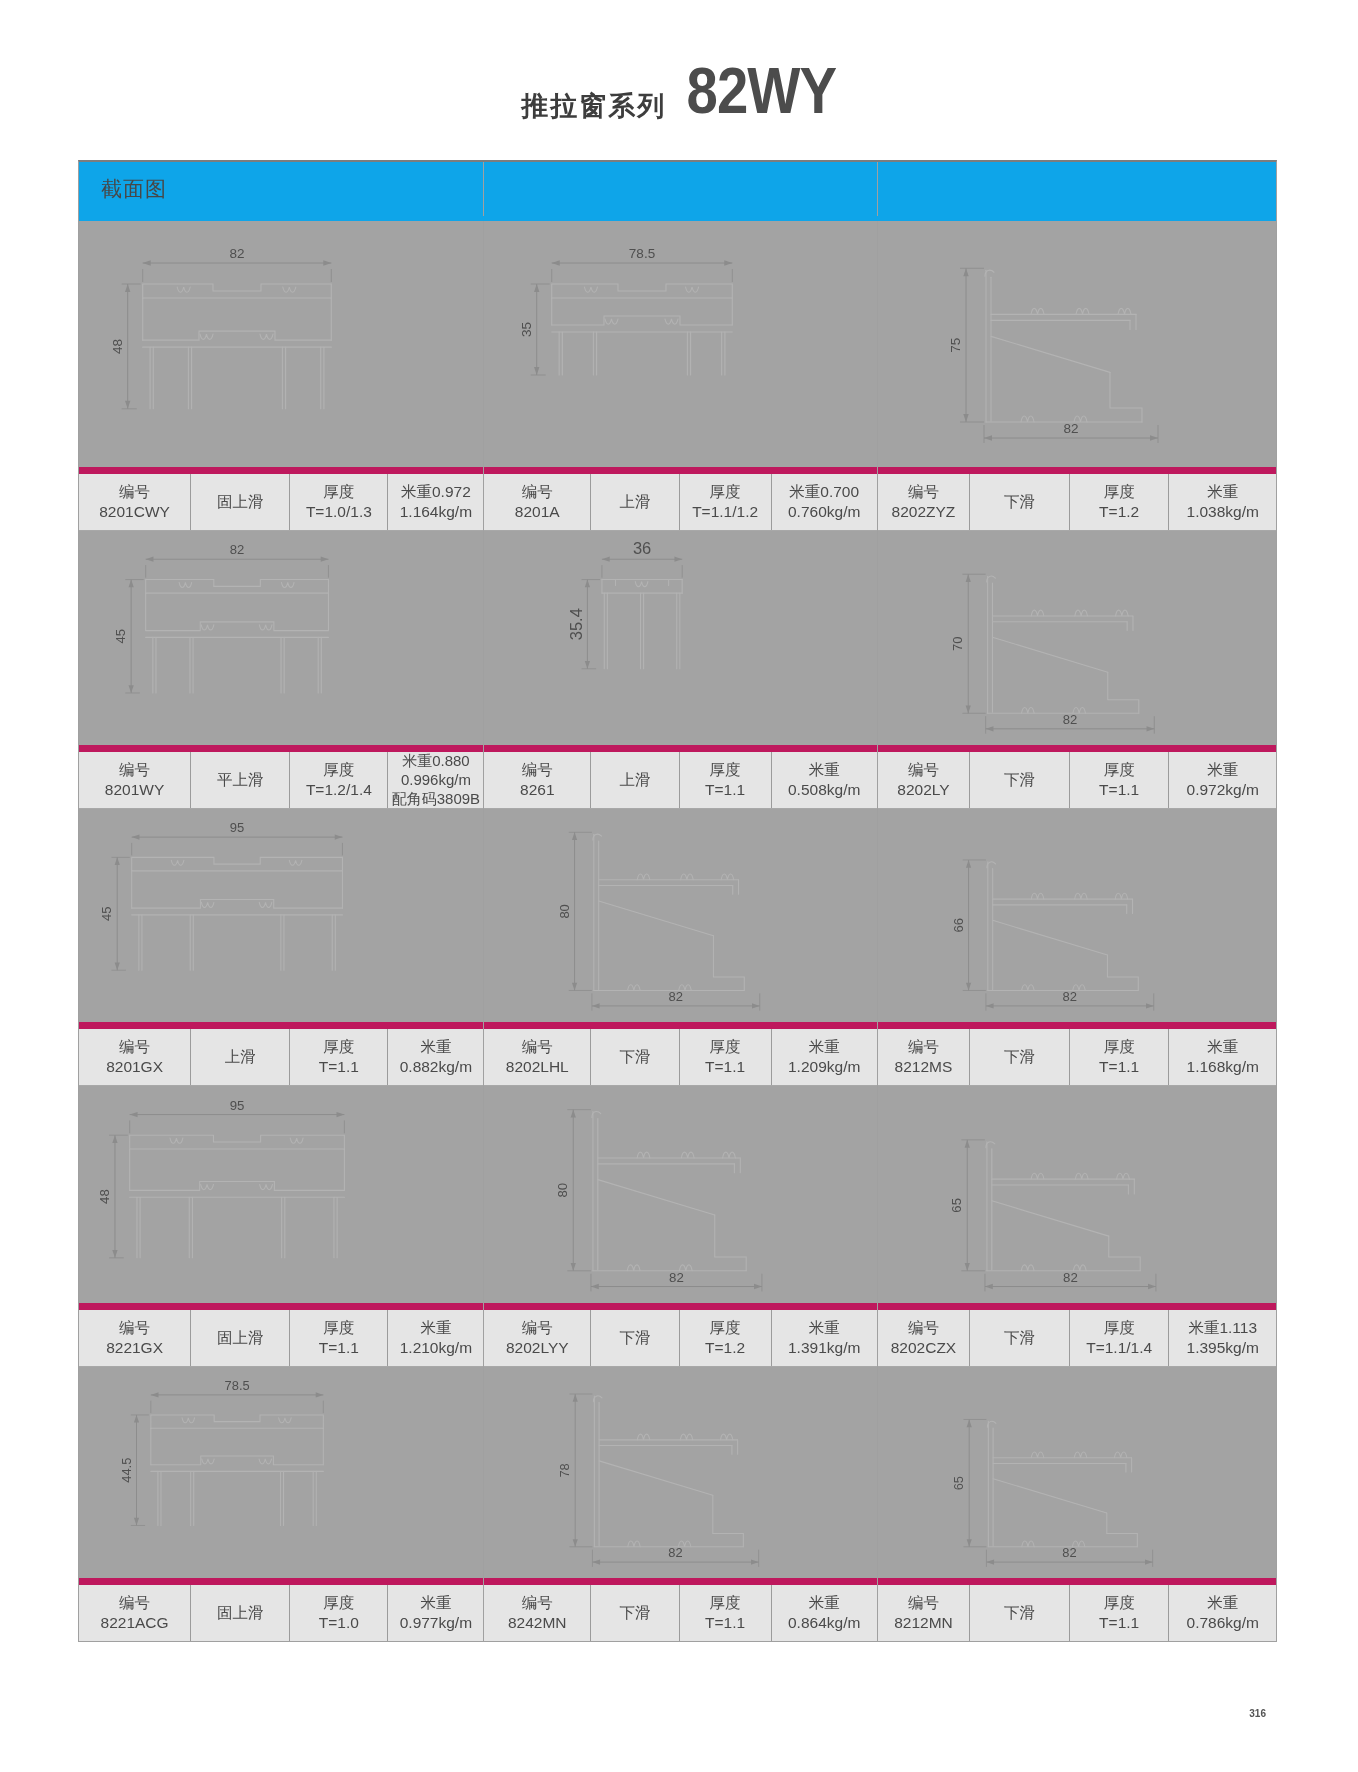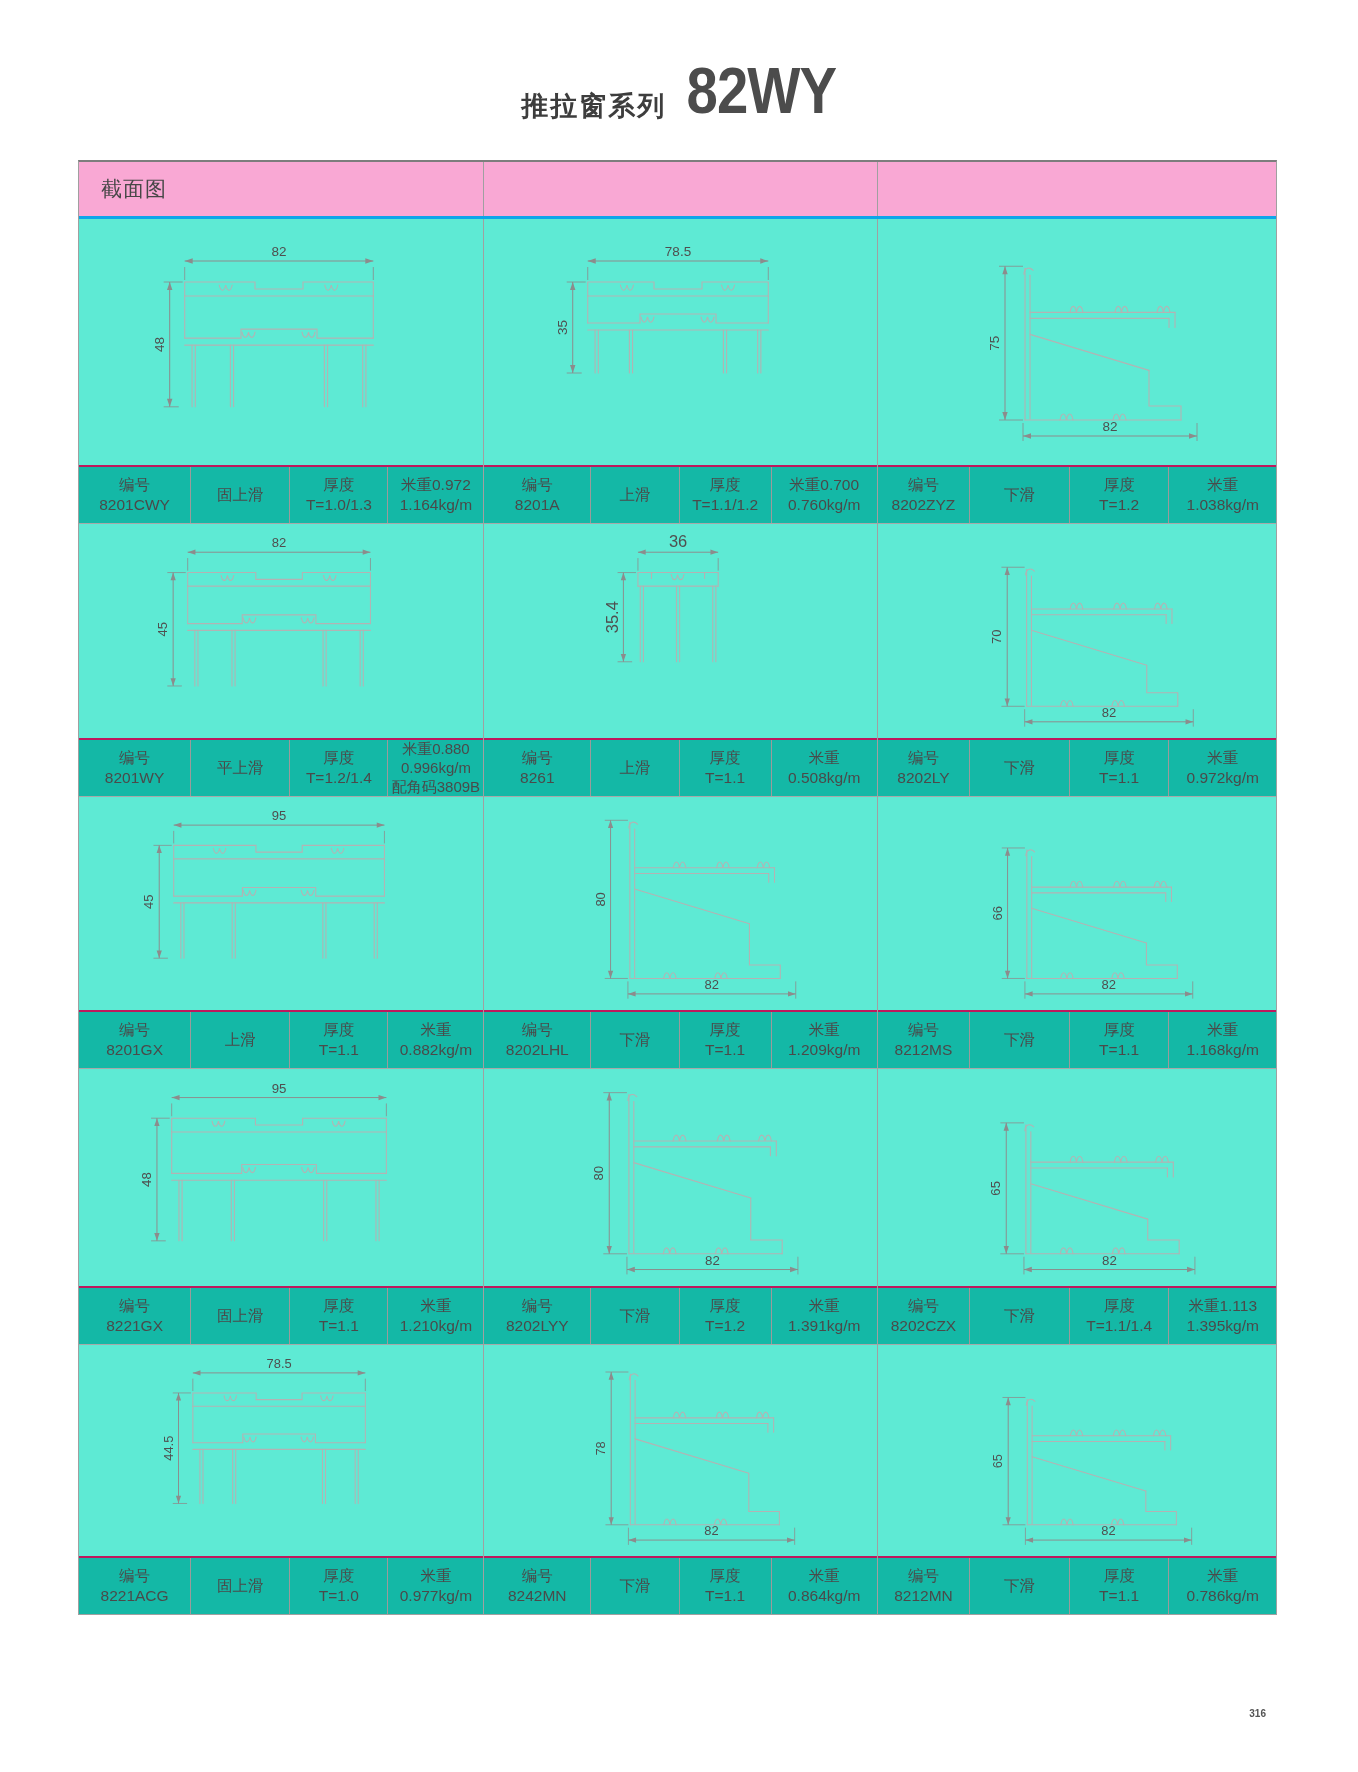--- a/index.html
+++ b/index.html
@@ -5,37 +5,37 @@
   html,body{margin:0;padding:0}
   body{
     width:1358px;height:1772px;background:#ffffff;position:relative;
     font-family:"Liberation Sans",sans-serif;color:#4a4a4a;overflow:hidden;
   }
   .header{position:absolute;left:80px;top:58px;right:80px;display:flex;justify-content:center;align-items:flex-start}
   .series-title{font-size:27px;font-weight:bold;color:#3d3d3d;letter-spacing:2px;margin-top:30px}
   .model{font-size:64px;font-weight:bold;color:#4c4c4c;transform:scaleX(.88);transform-origin:100% 50%;letter-spacing:-1px;line-height:1.05}
 
   .table{position:absolute;left:78px;top:160px;width:1199px;border:1px solid #a0a0a0;border-top:2px solid #7d7d7d;box-sizing:border-box;background:#fff}
-  .thead{display:grid;grid-template-columns:405fr 394fr 400fr;background:#f9a8d4;height:54px;border-bottom:3px solid #0ea5e9}
+  .thead{display:grid;grid-template-columns:405fr 394fr 400fr;background:#0ea5e9;height:54px;border-bottom:5px solid #0ea5e9}
   .hc{border-left:1px solid #a0a0a0;display:flex;align-items:center;padding-left:22px;box-sizing:border-box}
   .hc:first-child{border-left:none}
   .section-header{font-size:21px;color:#474747;letter-spacing:1px}
 
   .trow{display:grid;grid-template-columns:405fr 394fr 400fr}
   .cell{border-left:1px solid #a0a0a0;display:flex;flex-direction:column;box-sizing:border-box;min-width:0}
   .cell.c1{border-left:none}
-  .drawing{display:flex;align-items:center;justify-content:center;background:#5eead4;overflow:hidden}
+  .drawing{display:flex;align-items:center;background:#a3a3a3;overflow:hidden}
   .row1 .drawing{height:246px}
   .row2 .drawing{height:214px}
   .row3 .drawing{height:213px}
   .row4 .drawing{height:217px}
   .row5 .drawing{height:211px}
   .drawing svg{max-height:96%}
 
-  .datarow{height:56px;background:#14b8a6;border-top:2px solid #be185d;border-bottom:1px solid #a8a8a8;display:grid}
+  .datarow{height:56px;background:#e5e5e5;border-top:7px solid #be185d;border-bottom:1px solid #a8a8a8;display:grid}
   .trow.row5 .datarow{border-bottom:none}
   .c1 .datarow{grid-template-columns:27.5fr 24.5fr 24.3fr 23.7fr}
   .c2 .datarow{grid-template-columns:27fr 22.5fr 23.5fr 27fr}
   .c3 .datarow{grid-template-columns:23fr 25fr 25fr 27fr}
   .dc{border-left:1px solid #9b9b9b;display:flex;flex-direction:column;align-items:center;justify-content:center;
       font-size:15.5px;line-height:1.32;color:#4a4a4a;text-align:center;box-sizing:border-box;min-width:0}
   .dc:first-child{border-left:none}
   .dc.compact{font-size:15px;line-height:1.25}
 
   svg .prof{stroke:#b3b3b3;fill:none;stroke-width:1.1;stroke-linecap:round}

